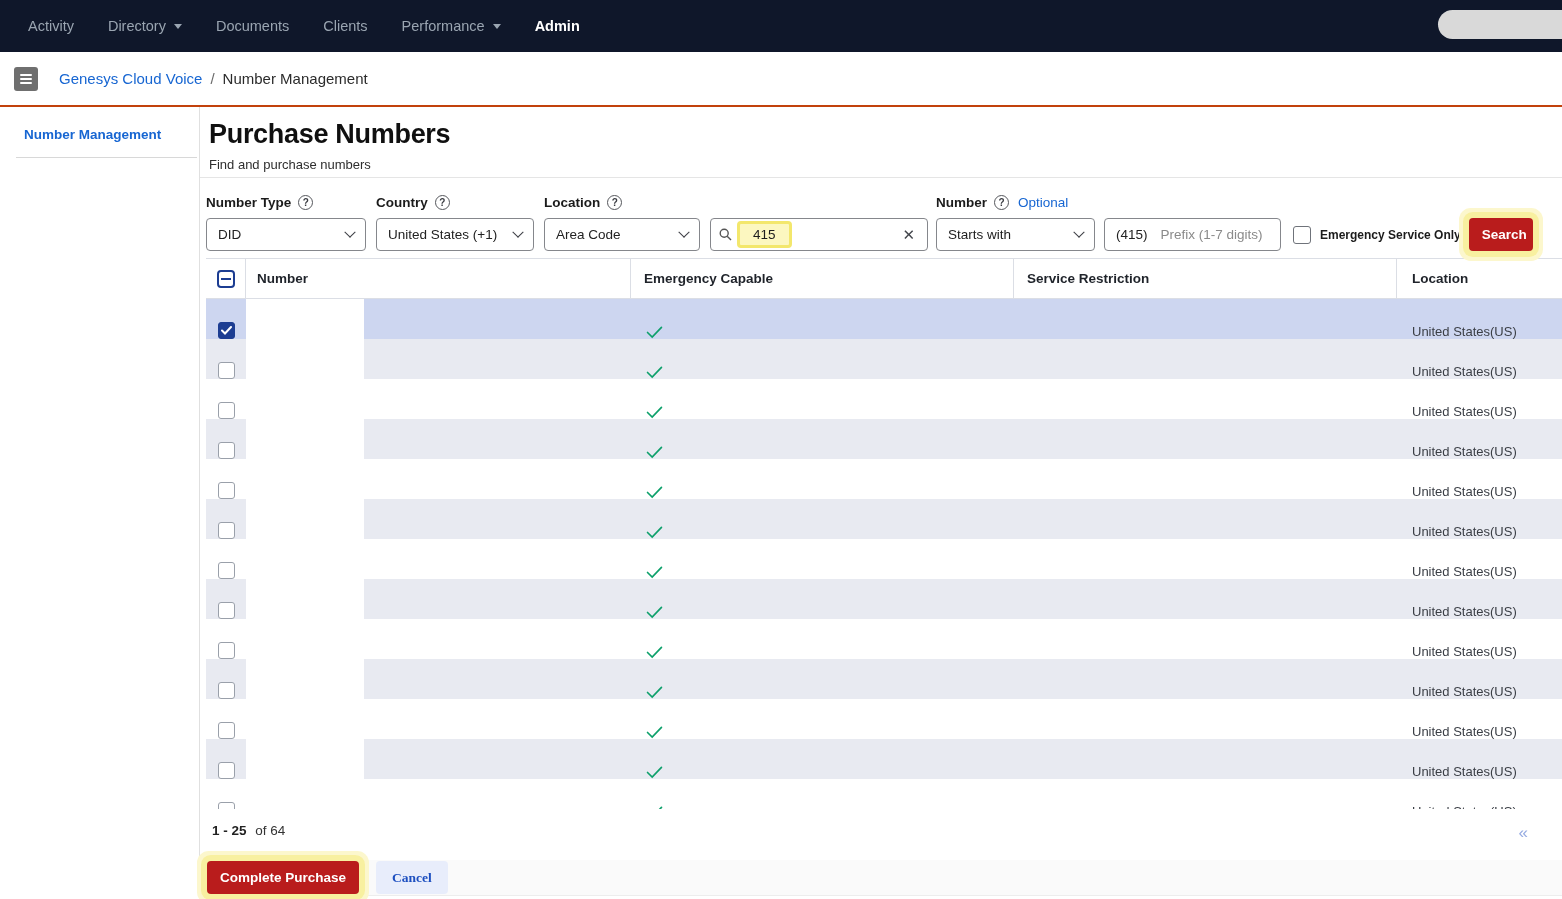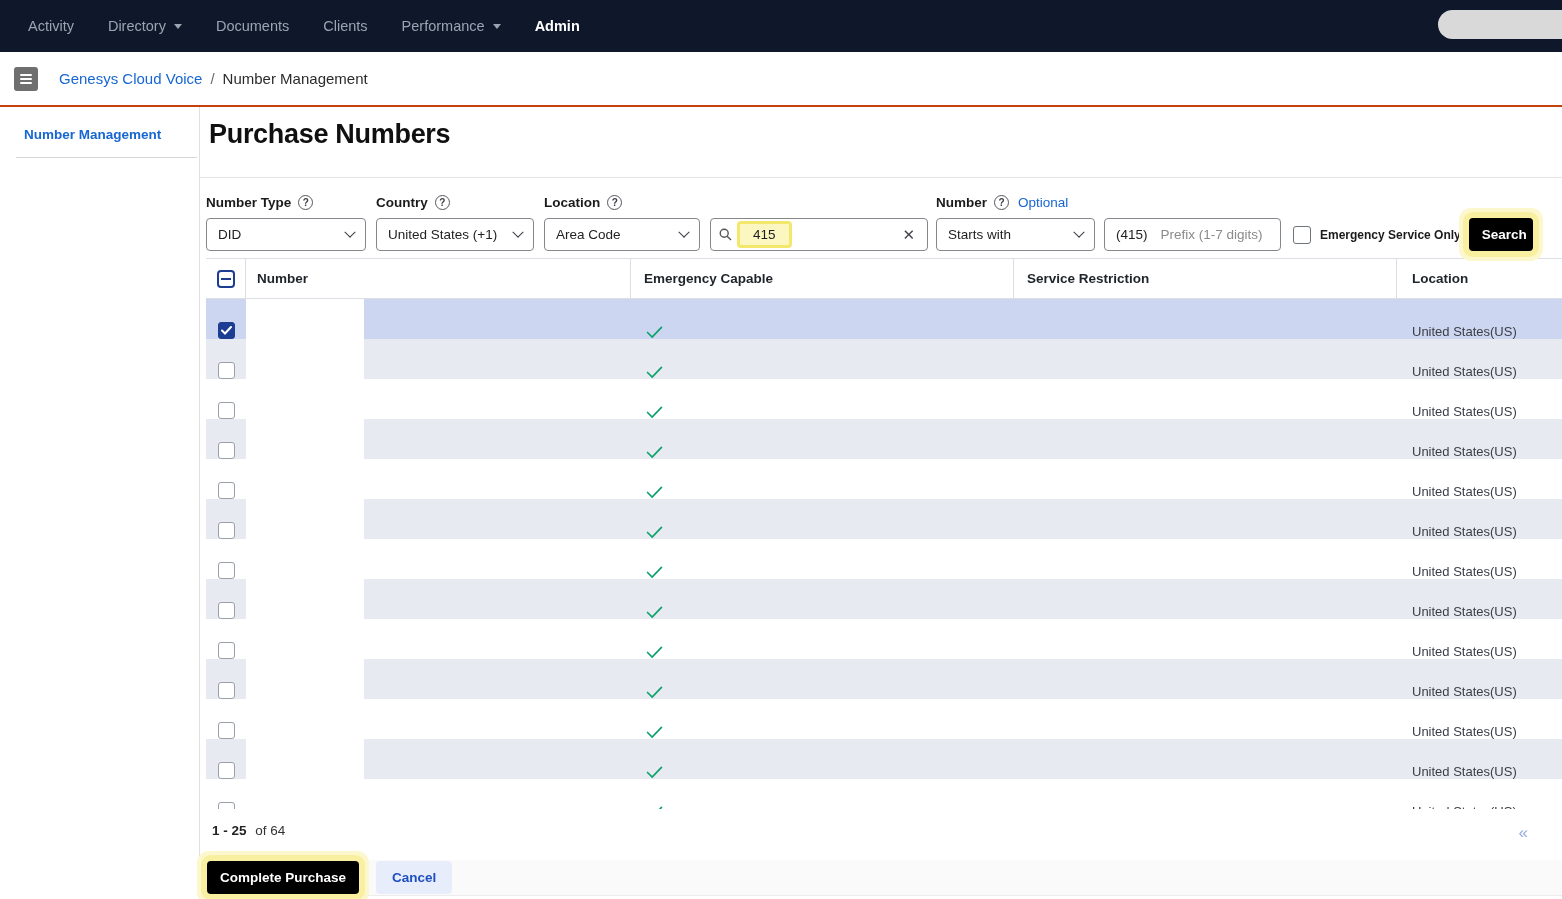--- a/index.html
+++ b/index.html
@@ -42,21 +42,21 @@
   .ctrl { height:33px; border:1px solid #85878c; border-radius:4px; background:#fff; display:flex; align-items:center; padding:0 11px; font-size:13.5px; color:#222; cursor:pointer; }
   .chev { width:8px; height:8px; border-right:1.6px solid #3c3e44; border-bottom:1.6px solid #3c3e44; transform:rotate(45deg) translate(-2px,-2px); margin-left:auto; }
   .w160{width:160px} .w158{width:158px} .w156{width:156px} .w218{width:218px} .w159{width:159px} .w177{width:177px}
   .mr10{margin-right:10px} .mr8{margin-right:8px} .mr9{margin-right:9px} .mr12{margin-right:12px}
   .chip415 { background:#fcf7c0; border:3px solid #f3e76c; border-radius:4px; padding:3px 13px; margin-left:5px; color:#1d1d1d; }
   .clear-x { margin-left:auto; font-size:15px; color:#43464c; cursor:pointer; }
   .ph { color:#8a8a8a; margin-left:13px; }
   .em-group { display:flex; align-items:center; margin:0 8px 7px 0; }
   .em-cbx { width:18px; height:18px; border:1.6px solid #6f737a; border-radius:3px; background:#fff; cursor:pointer; flex-shrink:0; }
   .em-label { font-size:12px; font-weight:bold; color:#1b1b1b; margin-left:9px; white-space:nowrap; cursor:pointer; }
-  .btn-primary { height:33px; background:#000000; color:#fff; border:none; border-radius:4px; font-weight:bold; font-size:13.5px; padding:0 13px; cursor:pointer; font-family:inherit; }
+  .btn-primary { height:33px; background:#b91c1c; color:#fff; border:none; border-radius:4px; font-weight:bold; font-size:13.5px; padding:0 13px; cursor:pointer; font-family:inherit; }
   .hl-ring { box-shadow:0 0 0 6px #f8f0a0, 0 0 0 10px #fcf7cd; }
 
   
   .table { margin:7px 0 0 6px; }
   .thead { display:flex; height:41px; border-top:1px solid #dbdee5; border-bottom:1px solid #dbdee5; align-items:center; }
   .th { font-size:13.5px; font-weight:bold; color:#1f232a; height:100%; display:flex; align-items:center; border-right:1px solid #dbdee5; }
   .th:last-child { border-right:none; }
   .col-cb{width:40px; justify-content:center; flex-shrink:0;}
   .col-num{width:385px; padding-left:11px; flex-shrink:0;}
   .col-em{width:383px; padding-left:13px; flex-shrink:0;}
@@ -81,21 +81,21 @@
 
   
   .pager { position:relative; margin:14px 0 0 12px; height:20px; font-size:13.5px; color:#222; }
   .pg-range { font-weight:bold; }
   .pg-of { margin-left:5px; color:#333; }
   .pg-first { position:absolute; right:34px; top:0; color:#96abe2; font-size:17px; cursor:default; }
   .pg-prev { position:absolute; right:-5px; top:0; color:#96abe2; font-size:17px; cursor:default; }
 
   
   .footerbar { margin-top:17px; height:36px; background:#fafafa; border-bottom:1px solid #ededed; display:flex; align-items:center; padding-left:7px; }
-  .btn-cancel { height:33px; background:#e8edfb; color:#1d4fc0; border:none; border-radius:4px; font-weight:bold; font-size:13.5px; padding:4px 16px; margin-left:17px; cursor:pointer; font-family:Liberation Sans, sans-serif; }
+  .btn-cancel { height:33px; background:#e8edfb; color:#1d4fc0; border:none; border-radius:4px; font-weight:bold; font-size:13.5px; padding:4px 16px; margin-left:17px; cursor:pointer; font-family:Liberation Serif, serif; }
 </style>
 </head>
 <body>
 
 <div class="topnav">
   <div style="display:flex;align-items:center;">
 
       <div class="nav-item">
         <span>Activity</span>
 
@@ -143,20 +143,21 @@
 <div class="shell">
 
   <div class="sidebar">
     <div class="side-item">Number Management</div>
     <div class="side-div"></div>
   </div>
 
   <div class="main">
     <div class="page-head">
       <div class="page-title">Purchase Numbers</div>
+      <div class="page-sub">Find and purchase numbers</div>
     </div>
 
     <div class="filters">
       <div class="fgroup mr10">
         <div class="flabel">
             <span>Number Type</span>
             <span class="help">?</span>
           </div>
         <div class="ctrl w160">
           <span>DID</span>

